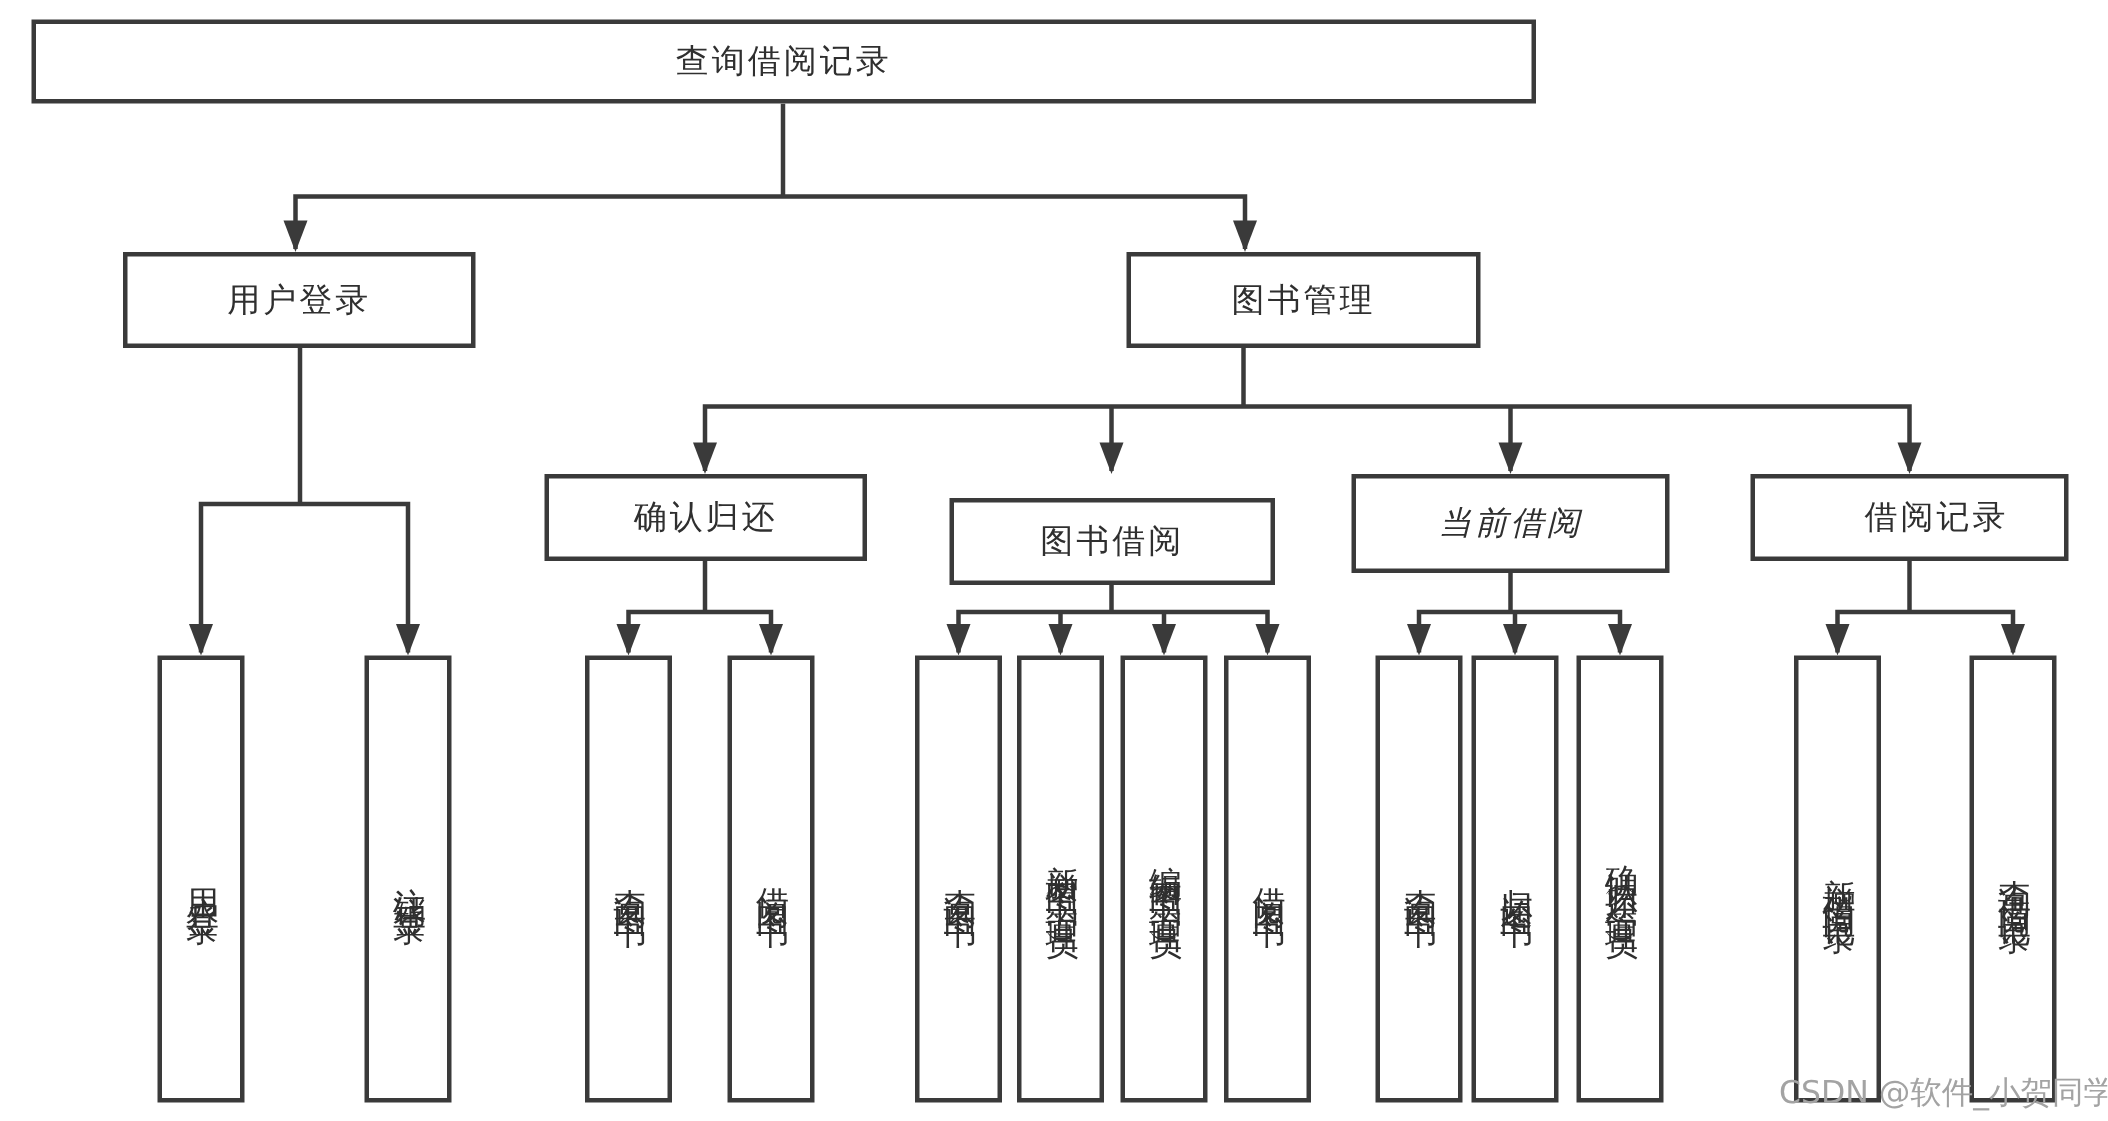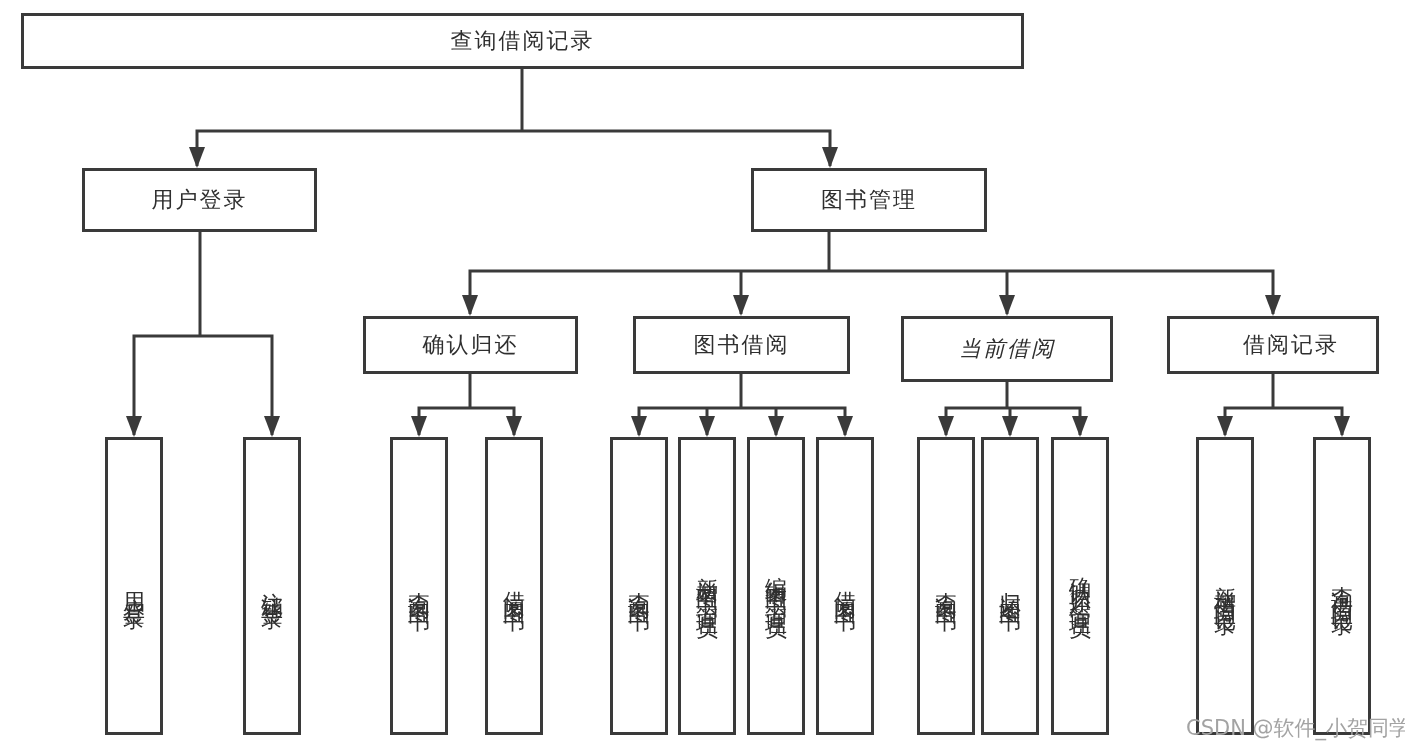--- a/index.html
+++ b/index.html
@@ -115,21 +115,21 @@
   <div class="box" style="left:82px;top:168px;width:235px;height:64px;">
     <span class="h-label">用户登录</span>
   </div>
   <div class="box" style="left:711px;top:168px;width:236px;height:64px;margin-left:40px;">
     <span class="h-label">图书管理</span>
   </div>
 
   <div class="box" style="left:363px;top:316px;width:215px;height:58px;">
     <span class="h-label">确认归还</span>
   </div>
-  <div class="box" style="left:633px;top:316px;width:217px;height:58px;">
+  <div class="box" style="left:633px;top:332px;width:217px;height:58px;">
     <span class="h-label">图书借阅</span>
   </div>
   <div class="box" style="left:901px;top:316px;width:212px;height:66px;font-style:italic;">
     <span class="h-label">当前借阅</span>
   </div>
   <div class="box" style="left:1167px;top:316px;width:212px;height:58px;padding-left:36px;">
     <span class="h-label">借阅记录</span>
   </div>
 
   <div class="box leaf" style="left:105px;">

